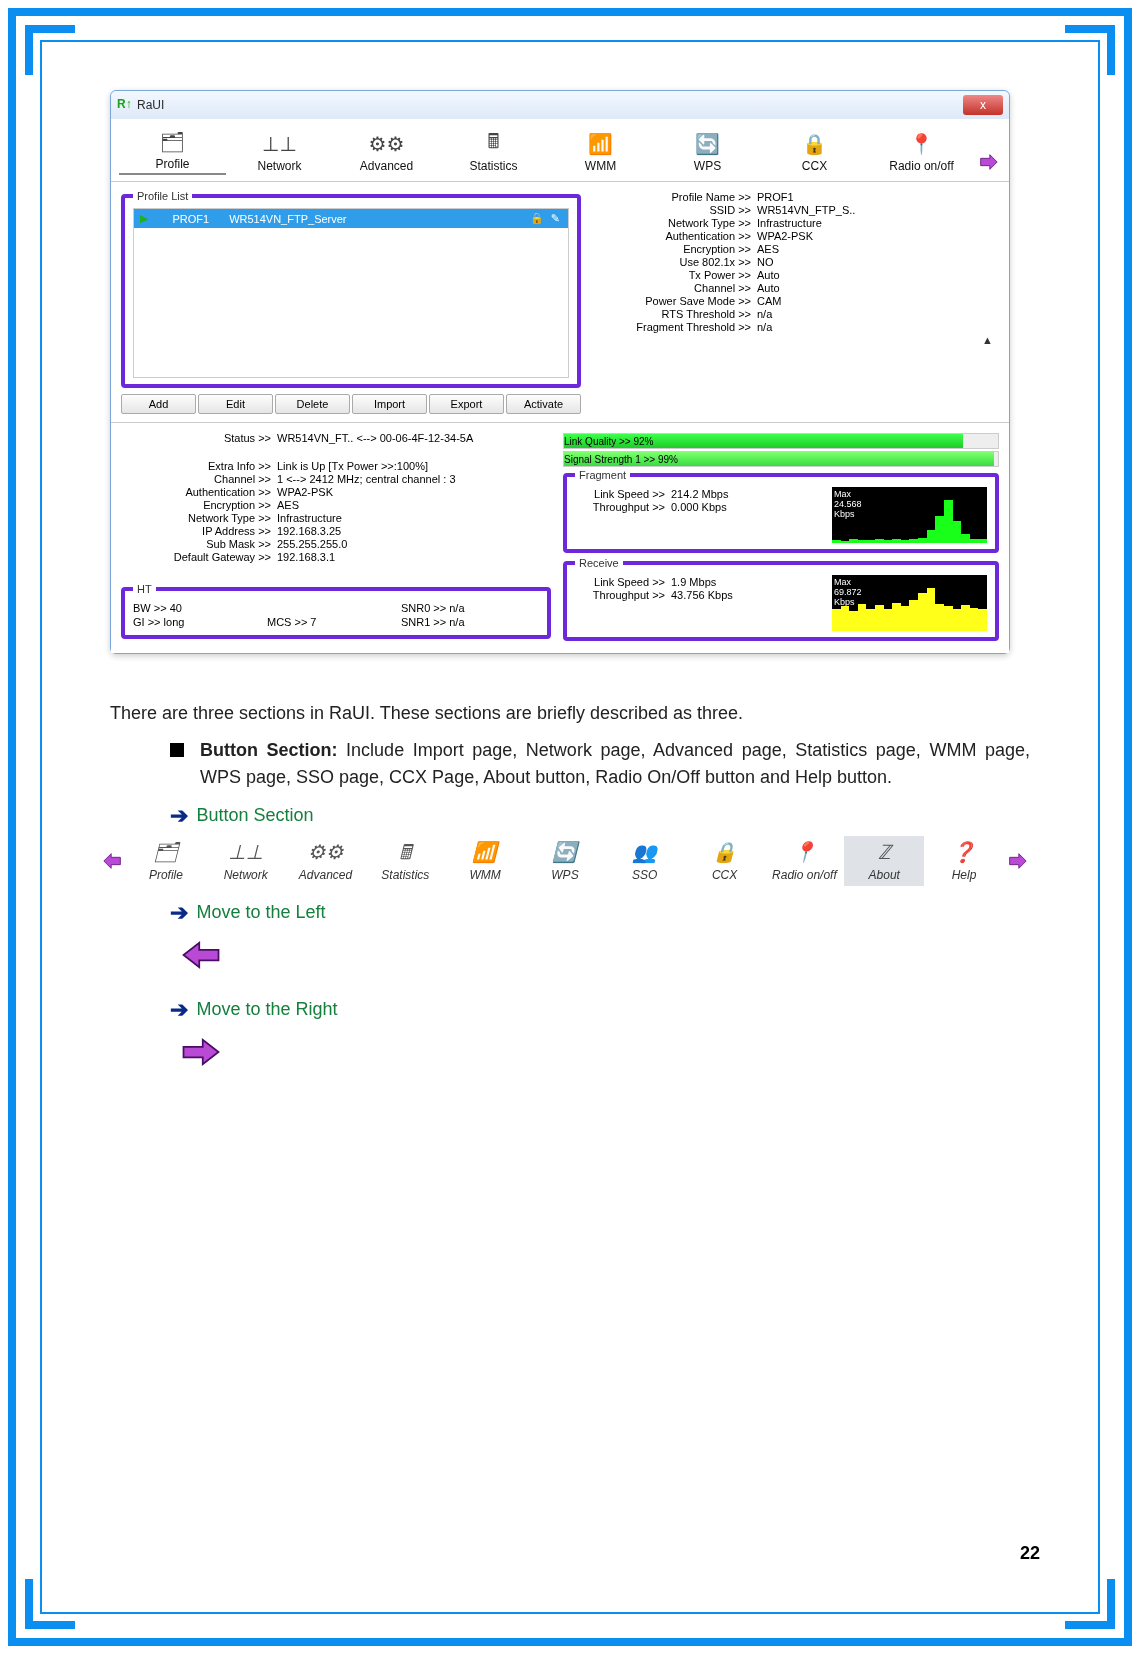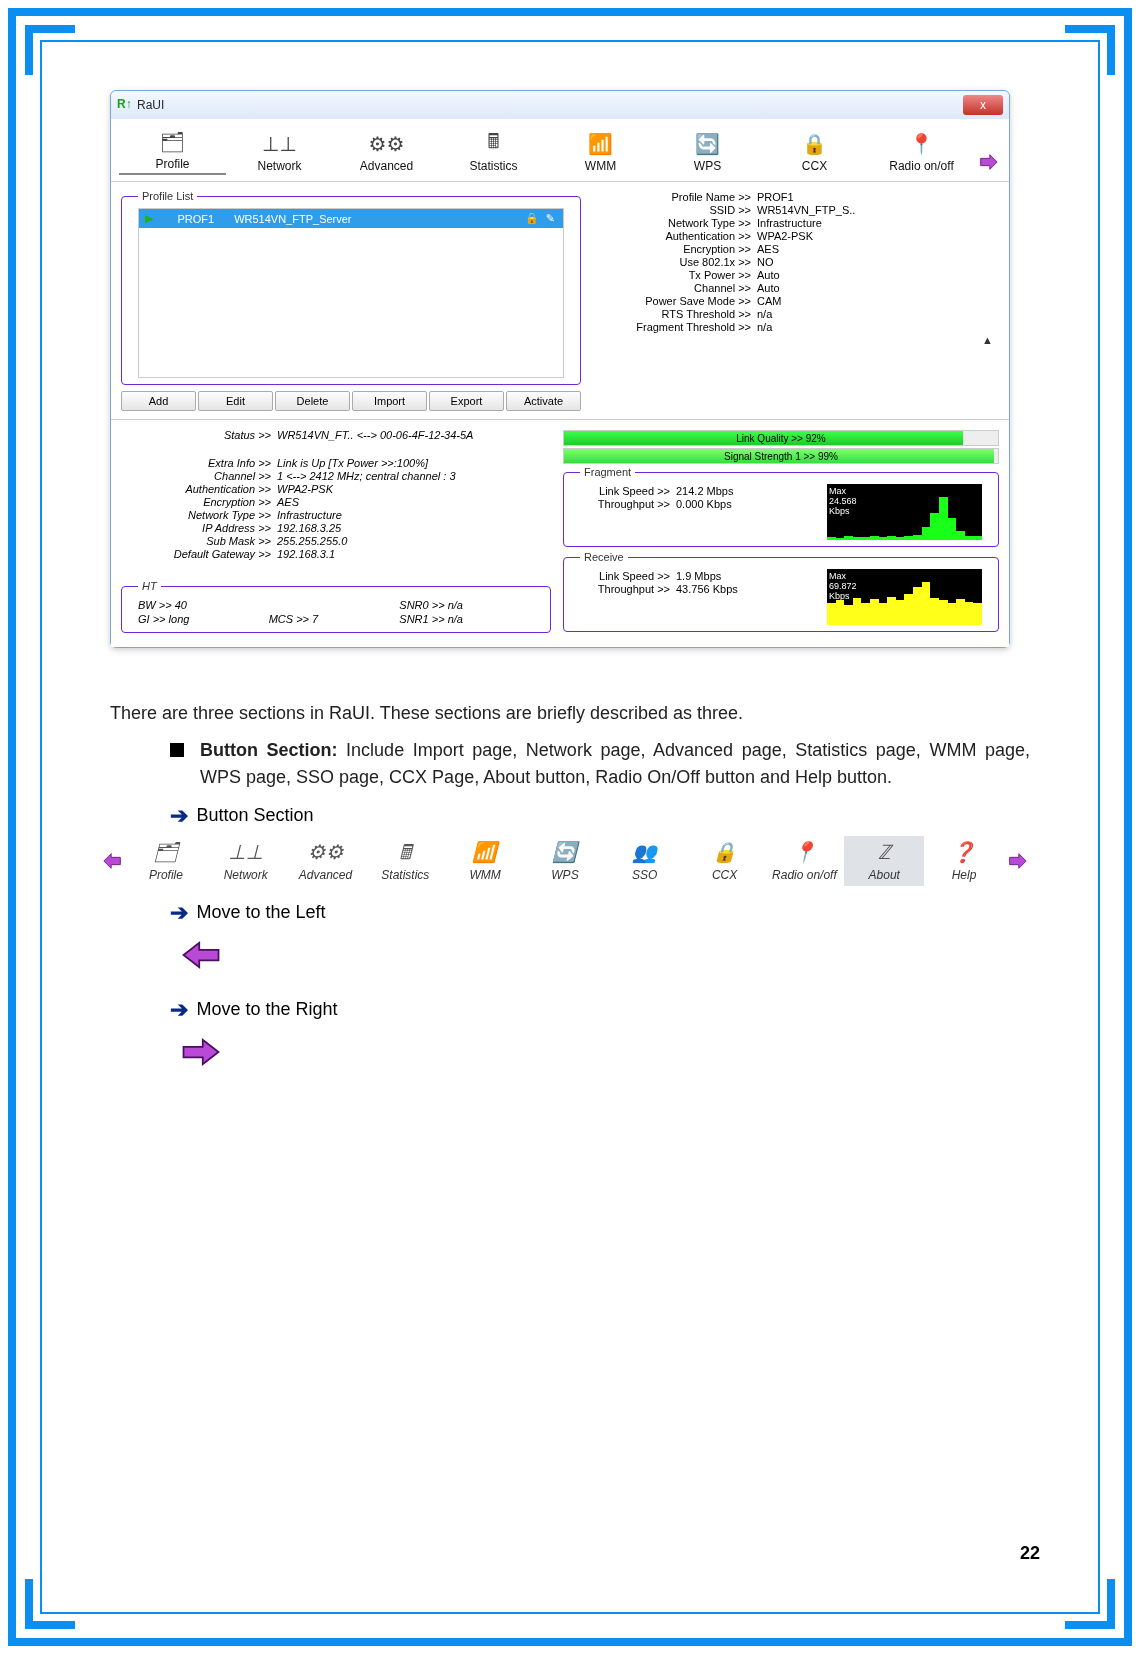--- a/index.html
+++ b/index.html
@@ -19,69 +19,69 @@
   .titlebar .title { font-size: 12px; color: #2a2a2a; }
   .closebtn { margin-left: auto; width: 40px; height: 20px; background: linear-gradient(#e88,#c23329); color: #fff; text-align: center; border-radius: 3px; font-size: 12px; line-height: 20px; }
 
   .toolbar { display: flex; align-items: flex-end; background: #fff; border-bottom: 1px solid #ccc; padding: 6px 8px; gap: 0; }
   .tbtn { flex: 1; text-align: center; font-size: 12px; color: #111; cursor: pointer; padding: 2px 0; }
   .tbtn .ticon { height: 30px; display: flex; justify-content: center; align-items: center; font-size: 20px; color: #444; }
   .tbtn.active { border-bottom: 2px solid #888; }
   .arrowbtn { width: 26px; height: 26px; display: flex; align-items: center; justify-content: center; cursor: pointer; }
 
   .mainpanel { background: #fff; padding: 8px 10px; }
-  fieldset { border: 1px solid #6d28d9; border-radius: 4px; padding: 6px 16px; margin-bottom: 6px; }
+  fieldset { border: 4px solid #6d28d9; border-radius: 4px; padding: 6px 8px; margin-bottom: 6px; }
   legend { font-size: 11px; color: #333; padding: 0 4px; }
   .flexrow { display: flex; gap: 10px; }
   .leftcol { width: 460px; }
   .profile-list-box { height: 170px; border: 1px solid #ccc; background: #fff; position: relative; }
   .profrow { background: #2f9de9; color: #fff; padding: 3px 6px; display: flex; align-items: center; gap: 20px; font-size: 11px; }
   .profrow .picons { margin-left: auto; letter-spacing: 2px; }
   .playicon { color: #20b020; margin-right: 4px; }
   .btnrow { display: flex; gap: 2px; margin-top: 4px; }
   .btnrow button { flex: 1; padding: 3px 0; background: linear-gradient(#fdfdfd,#e5e5e5); border: 1px solid #aaa; border-radius: 2px; font-size: 11px; cursor: pointer; }
 
   .detailcol { flex: 1; }
   .kv { display: flex; font-size: 11px; margin: 1px 0; }
   .kv .k { width: 160px; text-align: right; color: #000; }
   .kv .v { padding-left: 6px; color: #000; }
   .tri { text-align: right; padding-right: 6px; color: #333; }
 
   .statuspanel { background: #fff; padding: 8px 10px; display: flex; gap: 12px; border-top: 1px solid #ccc; }
-  .stat-left { width: 430px; font-size: 11px; font-style: italic; }
+  .stat-left { width: 430px; font-size: 11px; }
   .stat-left .kv .k { width: 150px; }
   .htbox { margin-top: 20px; }
   .htgrid { display: flex; flex-wrap: wrap; font-size: 11px; }
   .htgrid span { width: 33%; padding: 1px 0; }
 
   .stat-right { flex: 1; font-size: 11px; }
   .qualbar { position: relative; height: 16px; background: #eee; border: 1px solid #ccc; margin: 2px 0; }
   .qfill { position: absolute; top: 0; left: 0; bottom: 0; }
-  .qtext { position: absolute; inset: 0; text-align: center; font-size: 10px; line-height: 16px; color: #000; }
+  .qtext { position: absolute; inset: 0; text-align: left; font-size: 10px; line-height: 16px; color: #000; }
   .green1 { background: linear-gradient(to bottom,#3dff4a,#1ecb2a); }
   .green2 { background: linear-gradient(to bottom,#7fff6e,#36dd40); }
 
   .txrx fieldset { margin-bottom: 4px; }
   .txrx .inner { display: flex; gap: 8px; }
   .txrx .nums { flex: 1; }
   .txrx .graph { width: 155px; height: 56px; background: #000; color: #fff; font-size: 9px; padding: 2px; position: relative; }
   .graph .bars { position: absolute; left: 0; right: 0; bottom: 0; height: 45px; display: flex; align-items: flex-end; }
   .graph .bars span { flex: 1; }
   .bar-g { background: #1aff1a; }
   .bar-y { background: #ffff1a; }
 
   
   .doc { position: absolute; top: 640px; left: 50px; right: 50px; font-family: Verdana, Geneva, sans-serif; font-size: 18px; color: #222; line-height: 1.5; }
   .doc .intro { margin-bottom: 10px; }
   .bullet-sq { display: flex; margin-left: 60px; margin-bottom: 6px; }
   .bullet-sq .sq { width: 14px; height: 14px; background: #000; margin-top: 6px; flex: none; }
   .bullet-sq .txt { margin-left: 16px; text-align: justify; }
   .arrow-line { display: flex; align-items: center; margin-left: 60px; margin: 8px 0 4px 60px; }
   .arrow-line .arr { color: #0a2a88; font-size: 22px; margin-right: 8px; font-weight: bold; }
-  .arrow-line .lbl { color: #000000; font-size: 18px; }
+  .arrow-line .lbl { color: #15803d; font-size: 18px; }
 
   .strip { display: flex; align-items: center; gap: 0; margin: 4px 0 10px -10px; }
   .strip .sbtn { flex: 1; text-align: center; font-size: 12px; color: #333; font-style: italic; font-family: 'Comic Sans MS', cursive, sans-serif; }
   .strip .sbtn .sicon { height: 28px; display: flex; justify-content: center; align-items: center; font-size: 20px; color: #555; }
   .strip .about { background: #dfe3e7; padding: 2px 0; }
 
   .navarrow { display: inline-flex; align-items: center; margin-left: 70px; margin-top: 2px; margin-bottom: 10px; }
   .navarrow svg { width: 42px; height: 40px; }
 
   .pagenum { position: absolute; bottom: 30px; right: 40px; font-weight: bold; font-size: 18px; }

